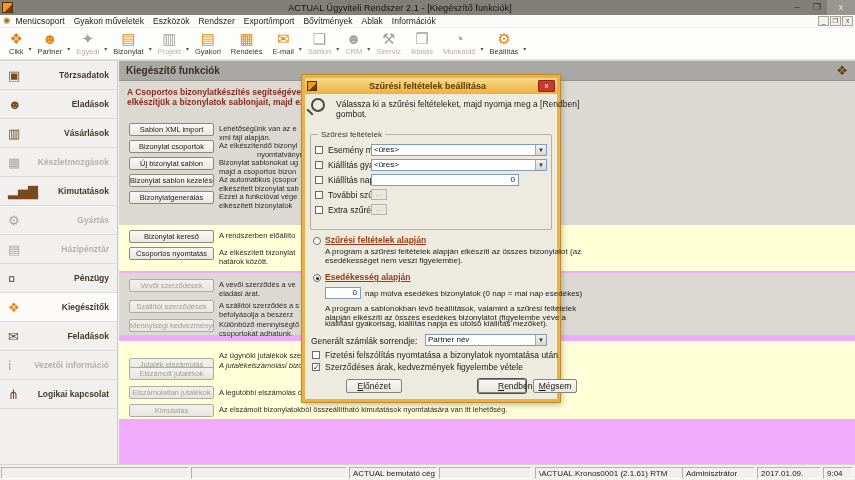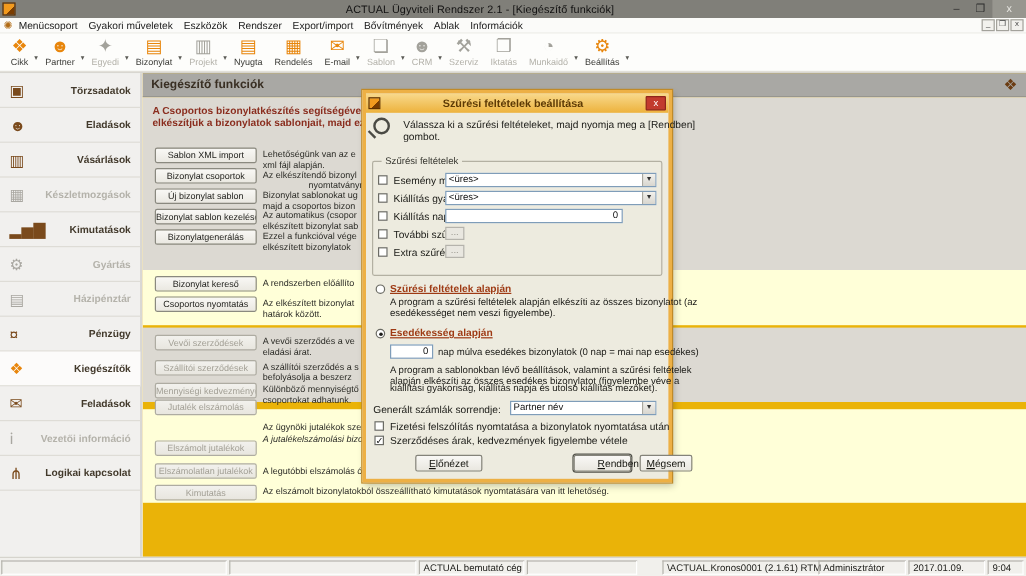--- a/index.html
+++ b/index.html
@@ -35,21 +35,21 @@
 
   .sidebar { position:absolute; left:0; top:0; bottom:0; width:118px; background:#f1f0ee; border-right:1px solid #cbc9c3; }
   .side-item { height:29px; display:flex; align-items:center; padding:0 8px; border-bottom:1px solid #dedcd6; }
   .side-icon { width:20px; font-size:13px; color:#7a4a1c; }
   .side-label { flex:1; text-align:right; font-size:8.5px; font-weight:bold; color:#42392b; white-space:nowrap; }
   .side-item.gray .side-icon { color:#a9a7a1; }
   .side-item.gray .side-label { color:#b4b2aa; font-weight:bold; }
   .side-item.selected { background:#fcfbfa; }
   .side-item.selected .side-icon { color:#e8860c; }
 
-  .main { position:absolute; left:119px; top:0; right:0; bottom:0; background:#eab308; }
+  .main { position:absolute; left:119px; top:0; right:0; bottom:0; background:#f0abfc; }
   .main-header { height:20px; background:#a9a8a4; border-bottom:1px solid #97968f; display:flex; align-items:center; padding:0 7px; }
   .main-header .mh-title { flex:1; font-size:10px; font-weight:bold; color:#392f23; }
   .mh-puzzle { color:#6b3c12; font-size:13px; }
 
   .band { position:absolute; left:0; right:0; }
   .band.gray { background:#dcd9d2; }
   .band.yellow { background:#ffffd8; }
 
   .intro { position:absolute; left:8px; font-size:8.5px; font-weight:bold; color:#8a2d1e; line-height:10px; white-space:nowrap; z-index:2; }
 
@@ -148,21 +148,21 @@
       <span class="tb-label">Bizonylat</span>
     </div>
     <span class="tb-caret">▾</span>
     <div class="tb-item gray">
       <span class="tb-icon">▥</span>
       <span class="tb-label">Projekt</span>
     </div>
     <span class="tb-caret">▾</span>
     <div class="tb-item">
       <span class="tb-icon">▤</span>
-      <span class="tb-label">Nyugta</span>
+      <span class="tb-label">Gyakori</span>
     </div>
     <div class="tb-item">
       <span class="tb-icon">▦</span>
       <span class="tb-label">Rendelés</span>
     </div>
     <div class="tb-item">
       <span class="tb-icon">✉</span>
       <span class="tb-label">E-mail</span>
     </div>
     <span class="tb-caret">▾</span>
@@ -288,21 +288,21 @@
       <div class="fbtn dis" style="top:218px;">Vevői szerződések</div>
       <div class="desc" style="top:219px;">A vevői szerződés a ve</div>
       <div class="desc" style="top:228px;">eladási árat.</div>
       <div class="fbtn dis" style="top:239px;">Szállítói szerződések</div>
       <div class="desc" style="top:240px;">A szállítói szerződés a s</div>
       <div class="desc" style="top:249px;">befolyásolja a beszerz</div>
       <div class="fbtn dis" style="top:258px;">Mennyiségi kedvezmények</div>
       <div class="desc" style="top:259px;">Különböző mennyiségtő</div>
       <div class="desc" style="top:268px;">csoportokat adhatunk.</div>
 
-      <div class="fbtn dis" style="top:272px;">Jutalék elszámolás</div>
+      <div class="fbtn dis" style="top:297px;">Jutalék elszámolás</div>
       <div class="desc" style="top:290px;">Az ügynöki jutalékok sze</div>
       <div class="fbtn dis" style="top:306px;">Elszámolt jutalékok</div>
       <div class="desc" style="top:300px;font-style:italic;">A jutalékelszámolási bizo</div>
       <div class="fbtn dis" style="top:325px;">Elszámolatlan jutalékok</div>
       <div class="desc" style="top:327px;">A legutóbbi elszámolás ó</div>
       <div class="fbtn dis" style="top:343px;">Kimutatás</div>
       <div class="desc" style="top:344px;">Az elszámolt bizonylatokból összeállítható kimutatások nyomtatására van itt lehetőség.</div>
     </div>
   </div>
 
@@ -382,19 +382,19 @@
         <span class="lbl ak">Mégsem</span>
       </div>
     </div>
   </div>
 
   <div class="statusbar">
     <div class="sb-panel" style="left:1px; width:188px;"></div>
     <div class="sb-panel" style="left:191px; width:156px;"></div>
     <div class="sb-panel" style="left:349px; width:88px;">ACTUAL bemutató cég</div>
     <div class="sb-panel" style="left:439px; width:92px;"></div>
-    <div class="sb-panel" style="left:552px; width:175px;">\ACTUAL.Kronos0001 (2.1.61) RTM</div>
+    <div class="sb-panel" style="left:535px; width:175px;">\ACTUAL.Kronos0001 (2.1.61) RTM</div>
     <div class="sb-panel" style="left:682px; width:73px;">Adminisztrátor</div>
     <div class="sb-panel" style="left:757px; width:64px;">2017.01.09.</div>
     <div class="sb-panel" style="left:823px; width:30px;">9:04</div>
   </div>
 
 </div>
 
 </body></html>

